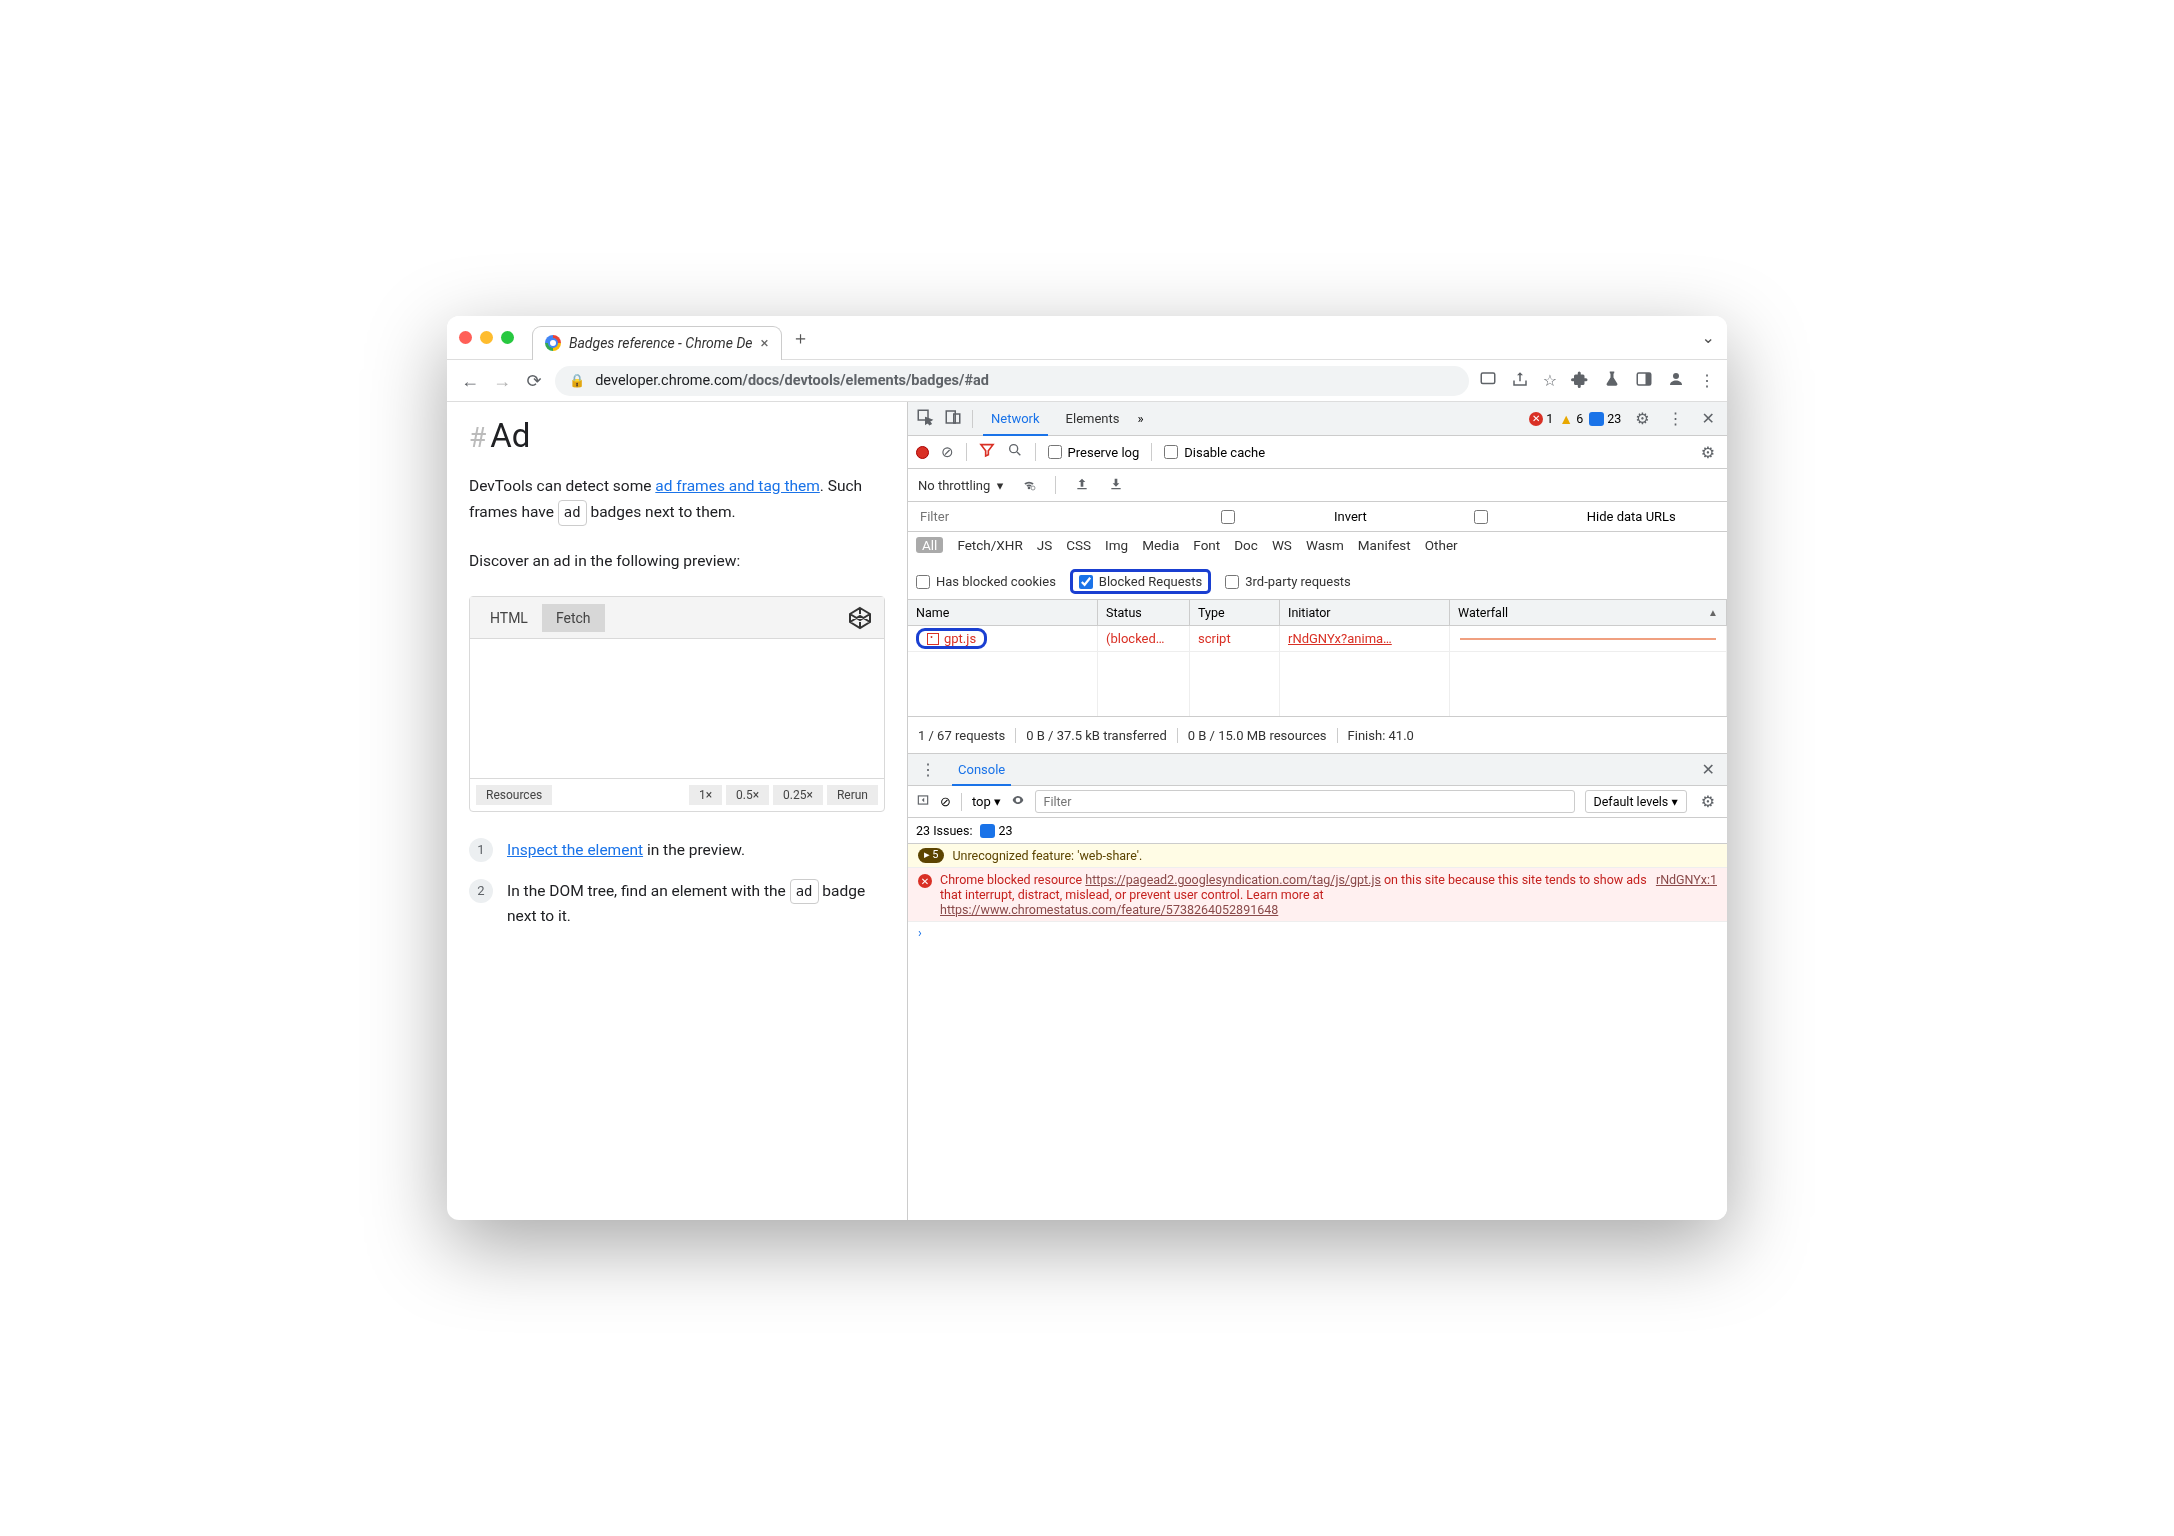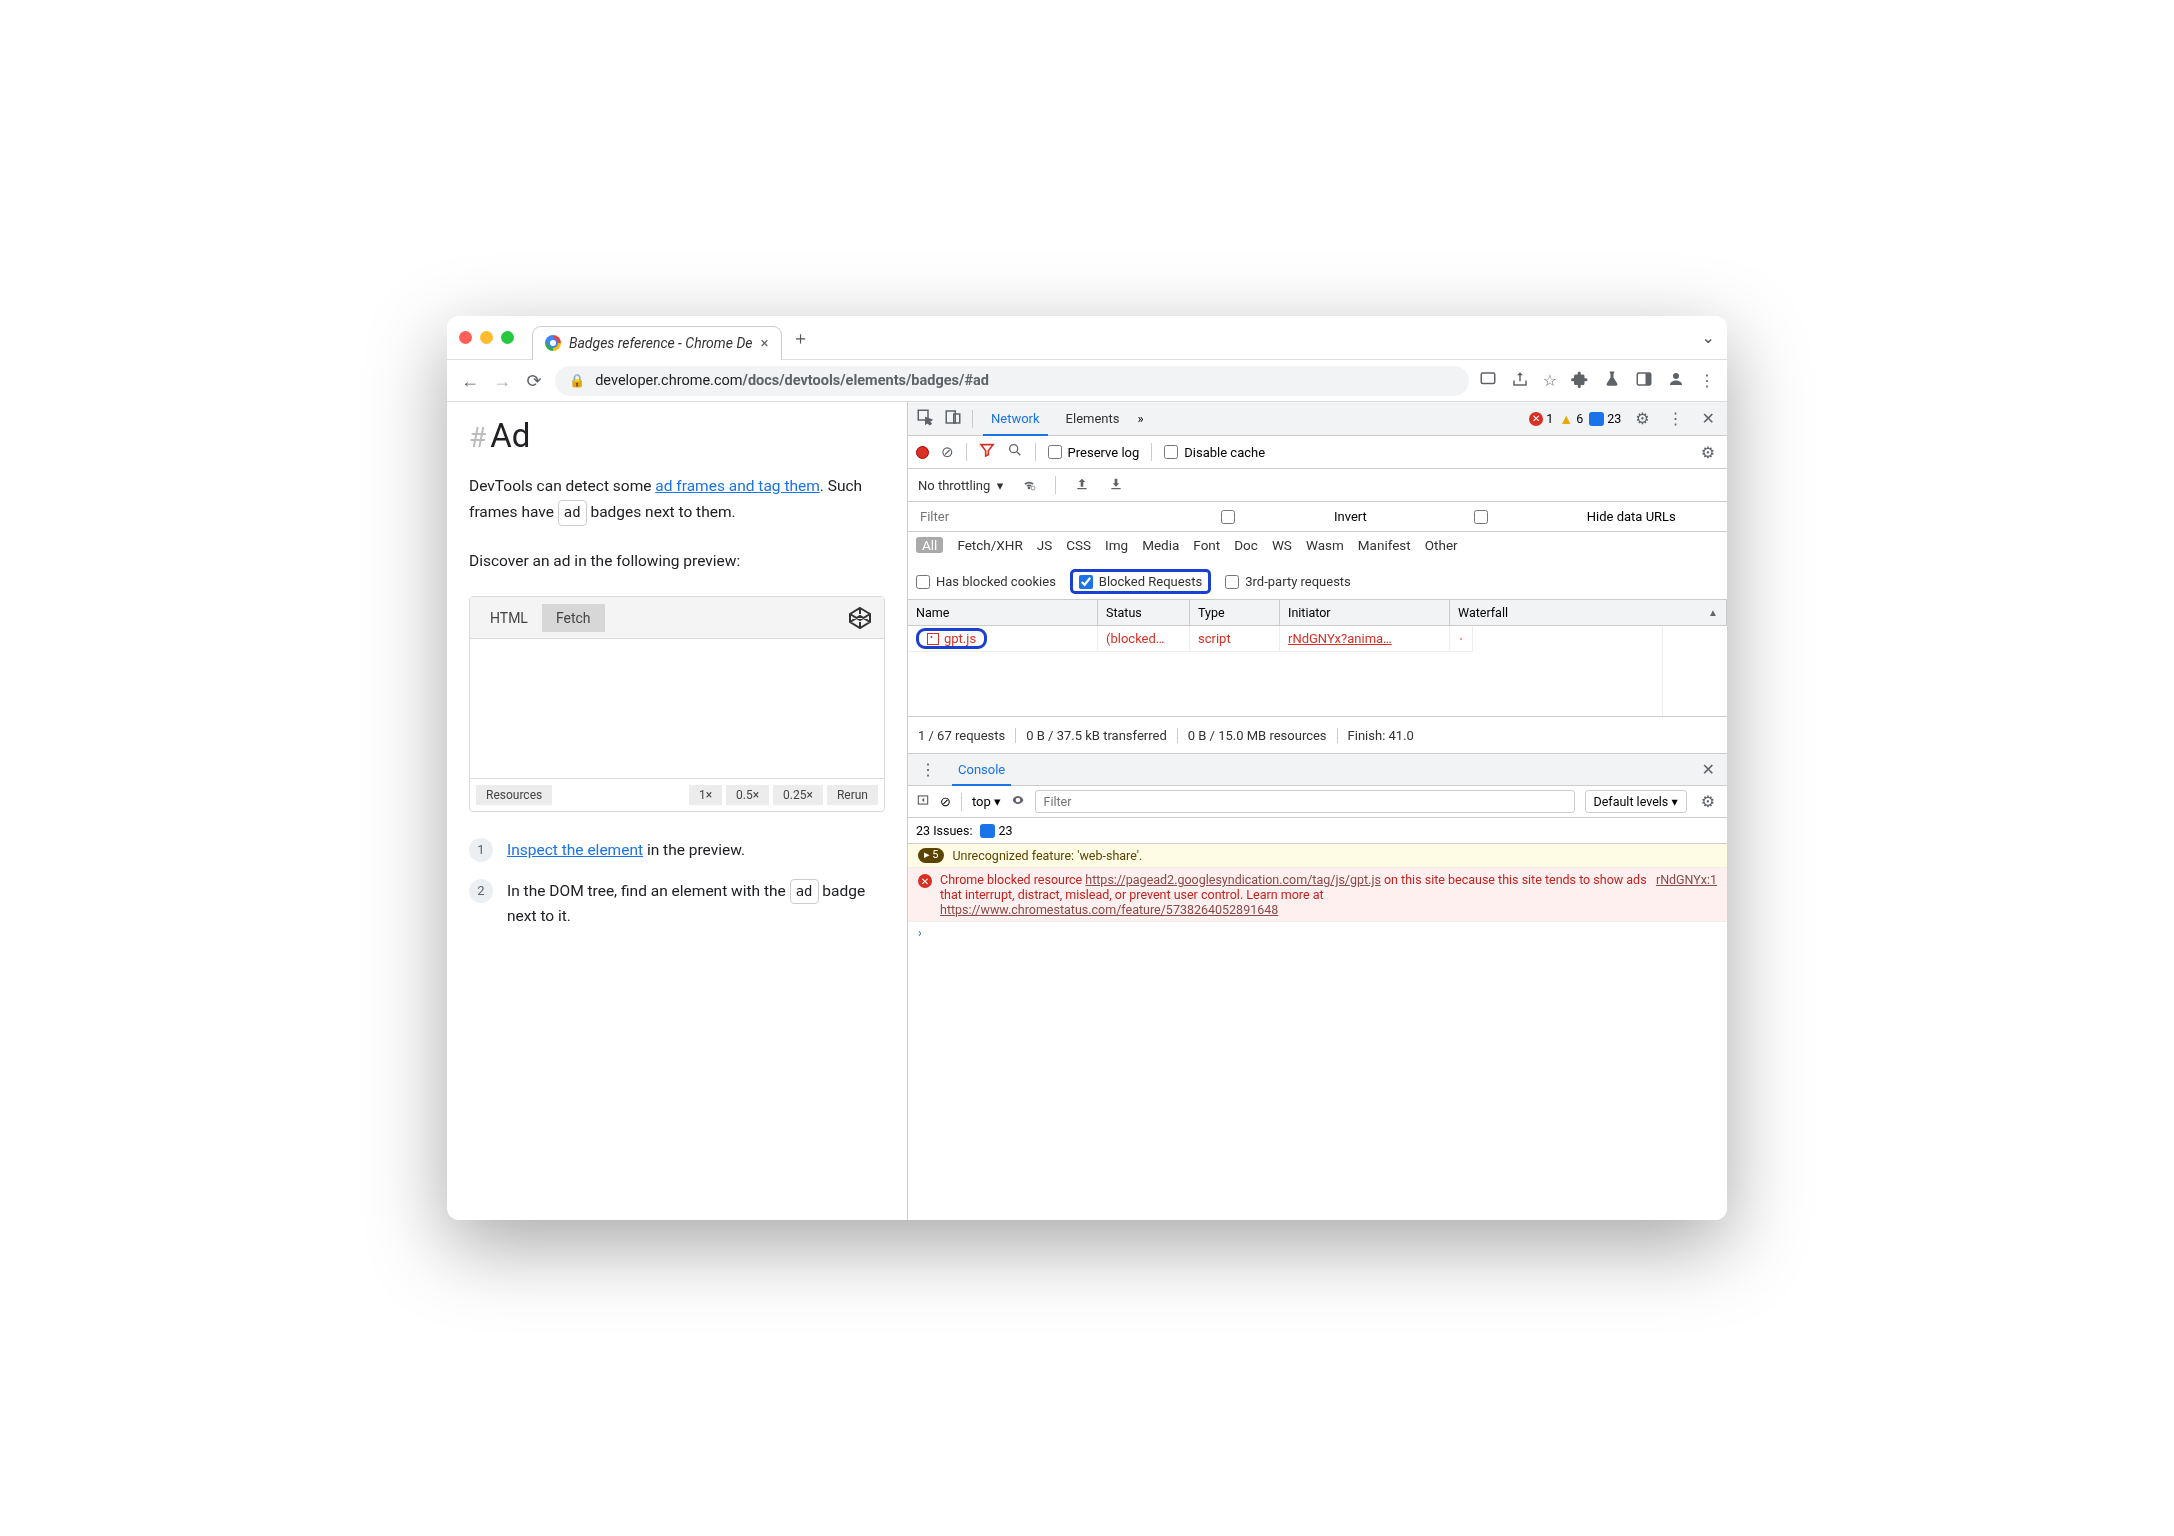--- a/index.html
+++ b/index.html
@@ -88,21 +88,21 @@
 
 .nt-header { height: 26px; background: #f1f3f4; border-bottom: 1px solid #ccc; display: flex; font-size: 12.5px; }
 .nt-header > div { border-right: 1px solid #ccc; padding: 4px 8px; display:flex; align-items:center; }
 .col-name{width:190px;} .col-status{width:92px;} .col-type{width:90px;} .col-init{width:170px;} .col-wf{flex:1; justify-content:space-between;}
 
 .nt-row { height: 26px; display: flex; border-bottom: 1px solid #eee; font-size: 13px; color: #d93025; }
 .nt-row > div { border-right: 1px solid #eee; padding: 3px 8px; display:flex; align-items:center; white-space:nowrap; overflow:hidden; text-overflow:ellipsis;}
 .name-hi { border: 3px solid #1a3fd1; border-radius: 9px; padding: 0 8px; display: inline-flex; align-items:center; gap:5px;}
 .file-ic{width:12px;height:12px;border:1.5px solid #d93025;position:relative;}
 .file-ic::after{content:"•";position:absolute;top:-2px;left:2px;font-size:9px;}
-.nt-body { flex:0 0 90px; display:flex; flex-direction:row; }
+.nt-body { flex:0 0 90px; display:flex; flex-direction:column; }
 .nt-body .empty{flex:1; display:flex;}
 .nt-body .empty > div{border-right:1px solid #eee;}
 .wf-bar{flex:1; background: linear-gradient(#fdd6c8,#fdd6c8); border:1px solid #f0a080; margin:2px; position:relative;}
 .wf-bar::before{content:"";position:absolute;left:8px;top:0;bottom:0;width:1px;background:#e8a800;}
 .wf-bar::after{content:"";position:absolute;left:12px;top:0;bottom:0;width:1px;background:#6a5acd;}
 
 .nt-summary { height: 38px; border-top: 1px solid #ccc; border-bottom:1px solid #ccc; display: flex; align-items: center; font-size: 13px; color: #333; padding: 0 10px; }
 .nt-summary span{padding:0 10px; border-right:1px solid #ccc;}
 .nt-summary span:first-child{padding-left:0;}
 

